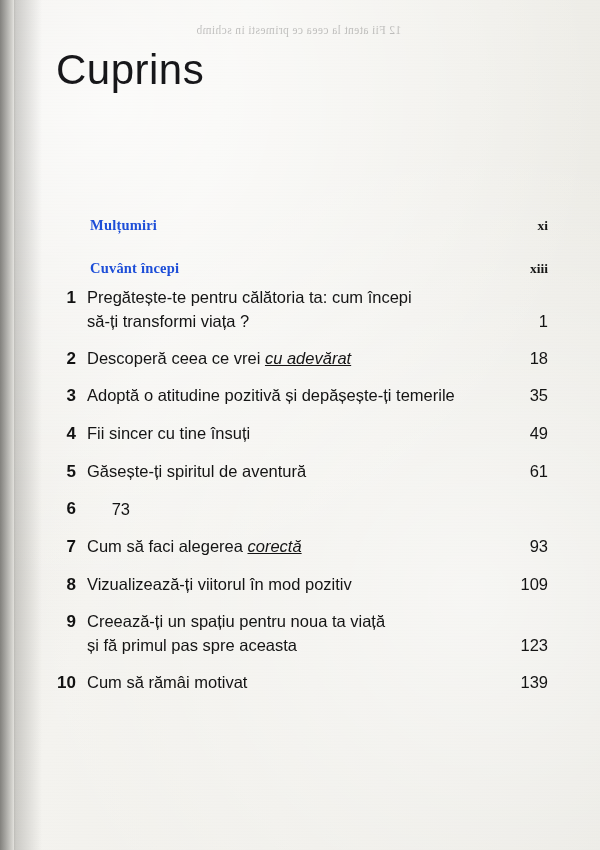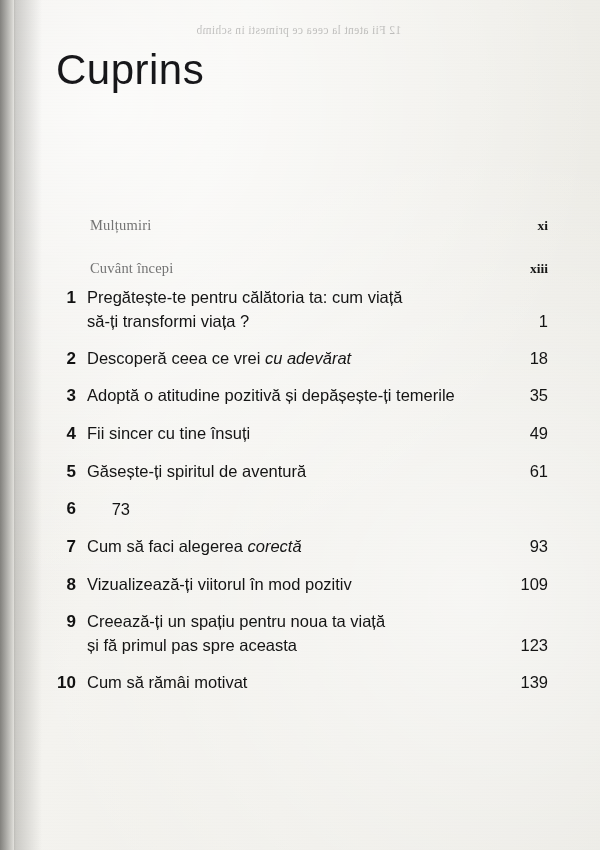--- a/index.html
+++ b/index.html
@@ -87,24 +87,24 @@
     width: 458px;
   }
   .fm-row {
     display: flex;
     align-items: baseline;
     justify-content: space-between;
     margin-bottom: 9px;
   }
   .fm-label {
     font-family: "Liberation Serif", serif;
-    font-weight: normal;
+    font-weight: bold;
     font-size: 14.5px;
     letter-spacing: 0.2px;
-    color: #737373;
+    color: #1d4ed8;
   }
   .fm-page {
     font-family: "Liberation Serif", serif;
     font-weight: bold;
     font-size: 13.5px;
     color: #161616;
     margin-top: 18px;
   }
 
   .toc {
@@ -129,20 +129,21 @@
   }
   .toc-title {
     flex: 1 1 auto;
     padding-left: 11px;
     font-size: 16.5px;
     line-height: 1.45;
     color: #141414;
   }
   .toc-title em {
     font-style: italic;
+    text-decoration: underline;
   }
   .toc-page {
     flex: 0 0 54px;
     text-align: right;
     font-size: 16.5px;
     color: #141414;
     line-height: 1.45;
   }
   
   .toc-row.multiline .toc-page {
@@ -170,21 +171,21 @@
       </div>
       <div class="fm-row">
         <span class="fm-label">Cuvânt începi</span>
         <span class="fm-page">xiii</span>
       </div>
     </div>
 
   <div class="toc">
       <div class="toc-row multiline">
         <div class="toc-num">1</div>
-        <div class="toc-title"><span>Pregătește-te pentru călătoria ta: cum viață</span><br><span>să-ți transformi viața ?</span></div>
+        <div class="toc-title"><span>Pregătește-te pentru călătoria ta: cum începi</span><br><span>să-ți transformi viața ?</span></div>
         <div class="toc-page">1</div>
       </div>
       <div class="toc-row">
         <div class="toc-num">2</div>
         <div class="toc-title"><span>Descoperă ceea ce vrei </span><em>cu adevărat</em></div>
         <div class="toc-page">18</div>
       </div>
       <div class="toc-row">
         <div class="toc-num">3</div>
         <div class="toc-title"><span>Adoptă o atitudine pozitivă și depășește-ți temerile</span></div>

